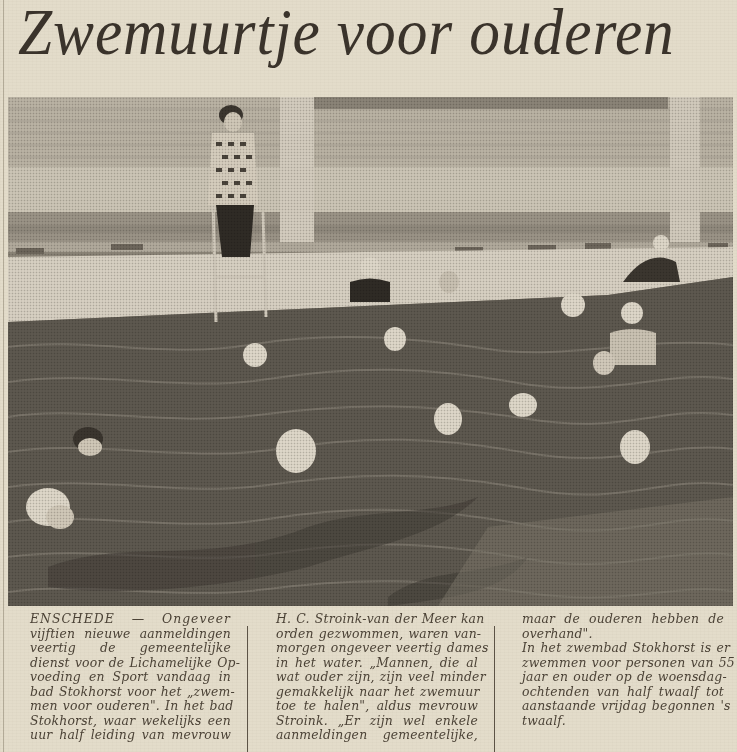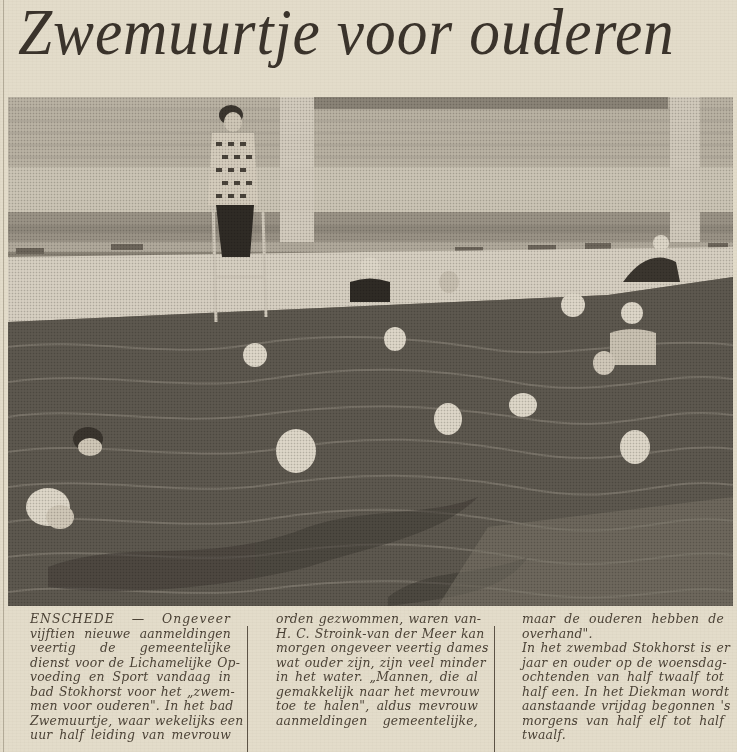--- a/index.html
+++ b/index.html
@@ -189,42 +189,42 @@
 </div>
 
 <div class="column col1">
   <span class="line dateline">ENSCHEDE — Ongeveer</span>
   <span class="line">vijftien nieuwe aanmeldingen</span>
   <span class="line">veertig de gemeentelijke</span>
   <span class="line">dienst voor de Lichamelijke Op-</span>
   <span class="line">voeding en Sport vandaag in</span>
   <span class="line">bad Stokhorst voor het „zwem-</span>
   <span class="line">men voor ouderen". In het bad</span>
-  <span class="line">Zwemuurtje, waar wekelijks een</span>
+  <span class="line">Stokhorst, waar wekelijks een</span>
   <span class="line">uur half leiding van mevrouw</span>
 </div>
 
 <div class="col-rule rule1"></div>
 
 <div class="column col2">
+  <span class="line">H. C. Stroink-van der Meer kan</span>
   <span class="line">orden gezwommen, waren van-</span>
-  <span class="line">H. C. Stroink-van der Meer kan</span>
   <span class="line">morgen ongeveer veertig dames</span>
+  <span class="line">in het water. „Mannen, die al</span>
   <span class="line">wat ouder zijn, zijn veel minder</span>
-  <span class="line">in het water. „Mannen, die al</span>
-  <span class="line">gemakkelijk naar het mevrouw</span>
+  <span class="line">gemakkelijk naar het zwemuur</span>
   <span class="line">toe te halen", aldus mevrouw</span>
+  <span class="line">Stroink. „Er zijn wel enkele</span>
   <span class="line">aanmeldingen gemeentelijke,</span>
 </div>
 
 <div class="col-rule rule2"></div>
 
 <div class="column col3">
   <span class="line">maar de ouderen hebben de</span>
   <span class="line last">overhand".</span>
   <span class="line">In het zwembad Stokhorst is er</span>
+  <span class="line">zwemmen voor personen van 55</span>
   <span class="line">jaar en ouder op de woensdag-</span>
   <span class="line">ochtenden van half twaalf tot</span>
-  <span class="line">half een. In het Diekman wordt</span>
   <span class="line">aanstaande vrijdag begonnen 's</span>
-  <span class="line">morgens van half elf tot half</span>
   <span class="line last">twaalf.</span>
 </div>
 
 </body></html>

